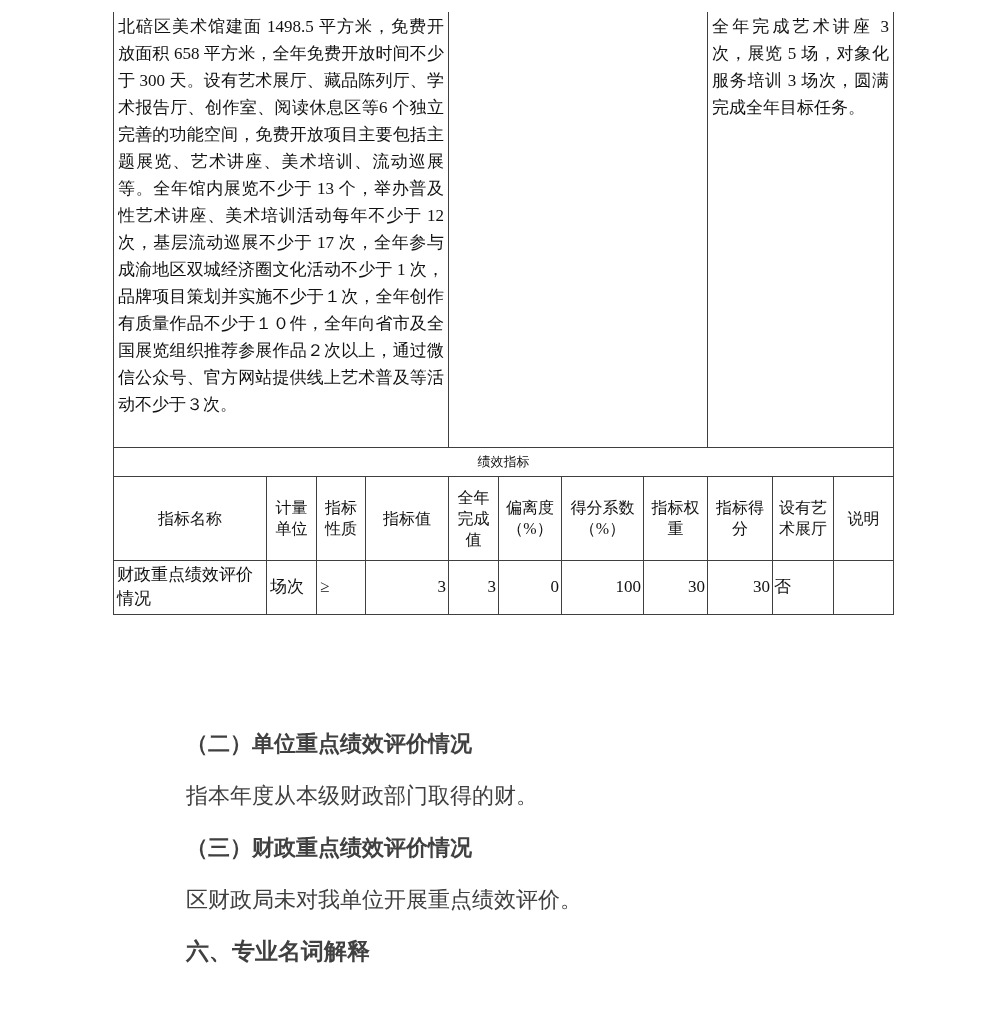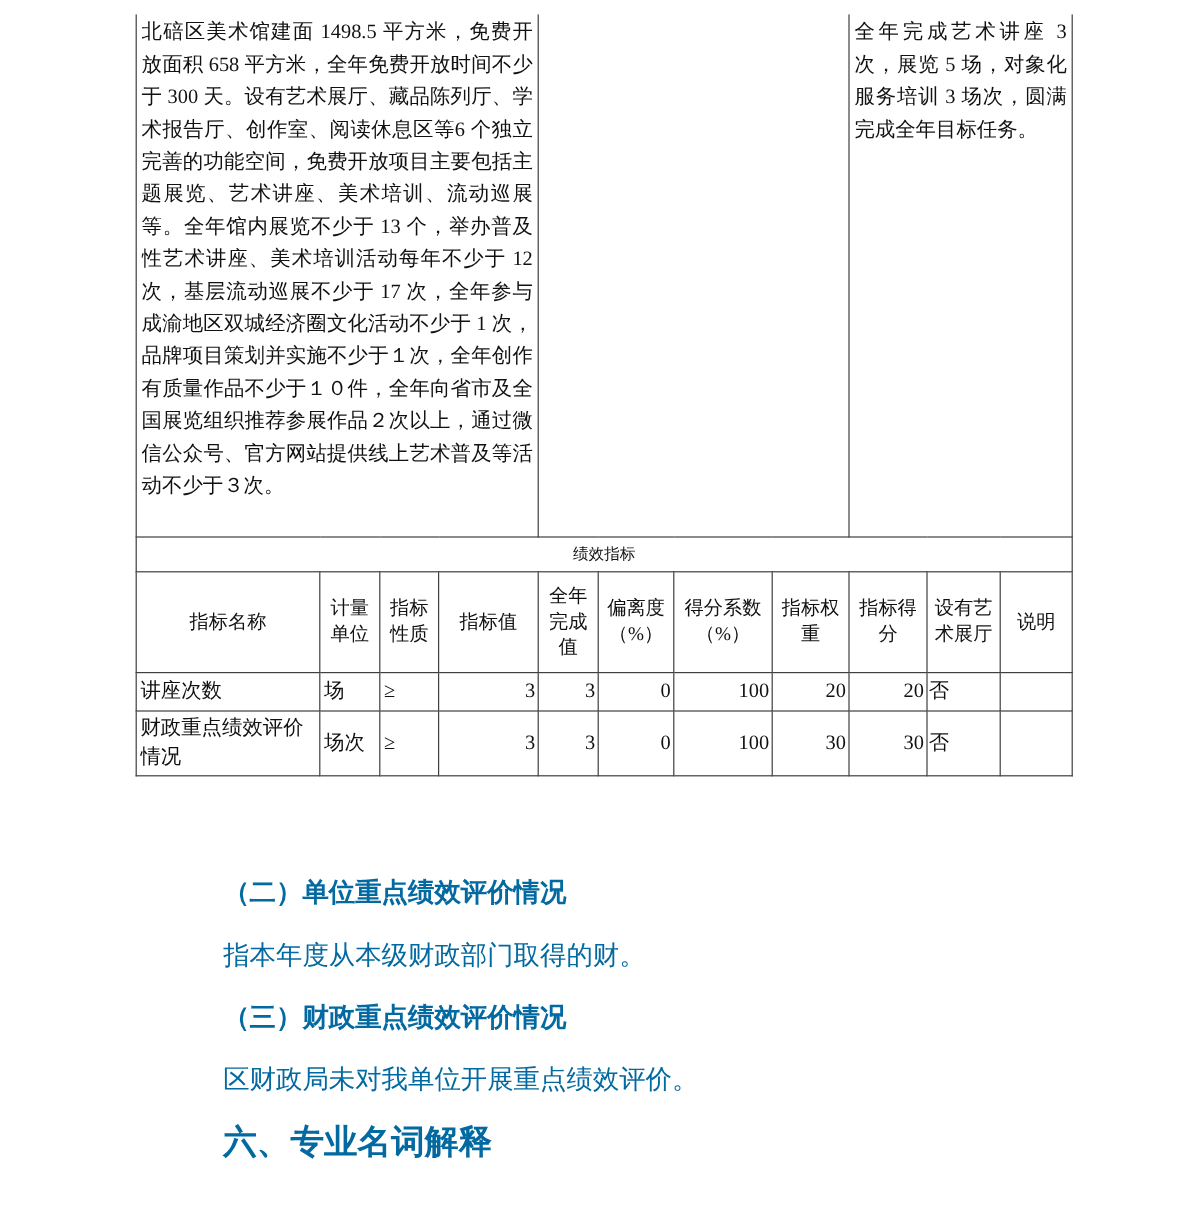--- a/index.html
+++ b/index.html
@@ -65,27 +65,27 @@
   .paragraphs {
     position: absolute;
     left: 186px;
     top: 727px;
     width: 745px;
   }
   .para {
     font-size: 22px;
     line-height: 33px;
     margin-bottom: 19px;
-    color: #0369a1;
+    color: #404040;
   }
   .para.sub { font-weight: bold; }
   .para.heading {
     font-family: "Liberation Sans", "DejaVu Sans", sans-serif;
     font-weight: bold;
-    font-size: 28px;
+    font-size: 23px;
   }
   .term-lead { font-weight: bold; }
 </style>
 </head>
 <body>
 
 <table class="doc-table">
   <colgroup>
     <col style="width:153px">
     <col style="width:50px">
@@ -122,33 +122,20 @@
     <th>指标值</th>
     <th>全年完成值</th>
     <th>偏离度（%）</th>
     <th>得分系数（%）</th>
     <th>指标权重</th>
     <th>指标得分</th>
     <th>设有艺术展厅</th>
     <th>说明</th>
   </tr>
 
-  <tr class="data-row r1">
-    <td>讲座次数</td>
-    <td>场</td>
-    <td>≥</td>
-    <td class="num">3</td>
-    <td class="num">3</td>
-    <td class="num">0</td>
-    <td class="num">100</td>
-    <td class="num">20</td>
-    <td class="num">20</td>
-    <td class="core">否</td>
-    <td></td>
-  </tr>
 
 
   <tr class="data-row r3">
     <td>财政重点绩效评价情况</td>
     <td>场次</td>
     <td>≥</td>
     <td class="num">3</td>
     <td class="num">3</td>
     <td class="num">0</td>
     <td class="num">100</td>

